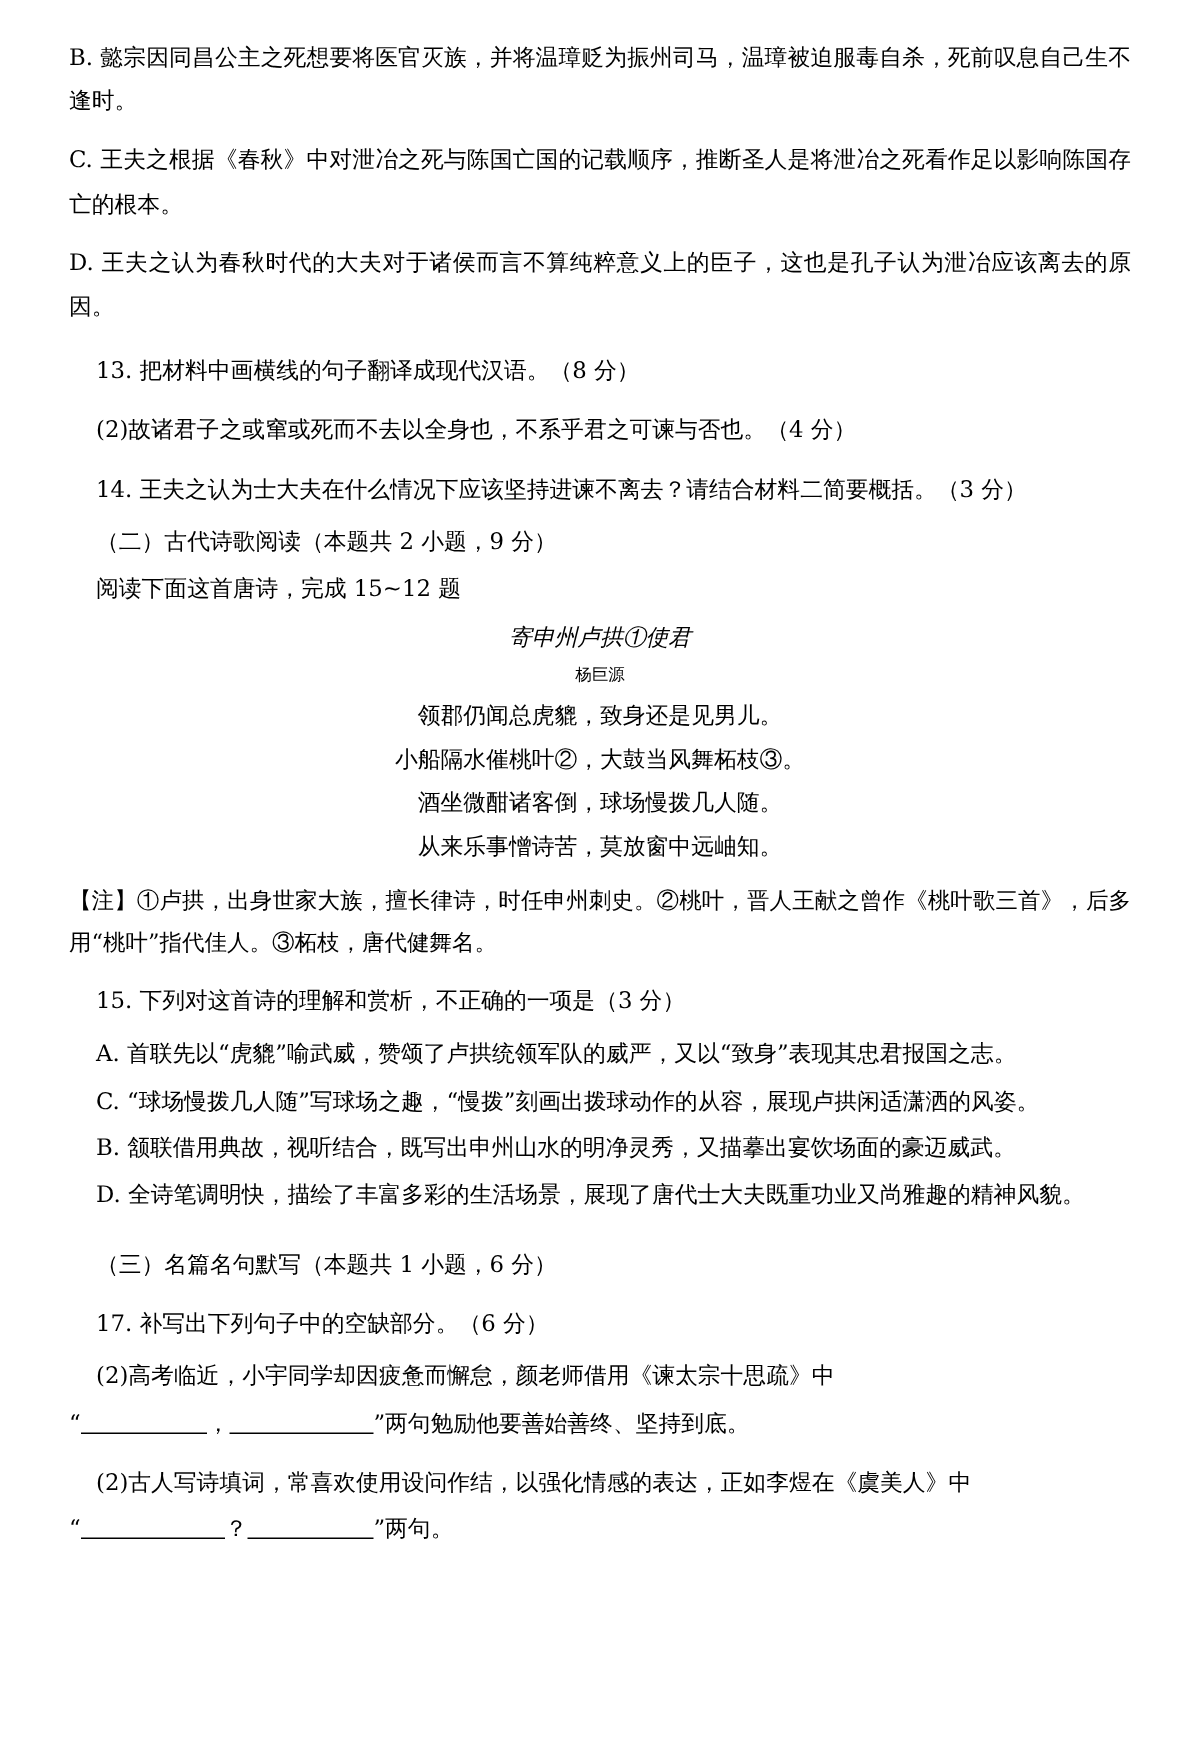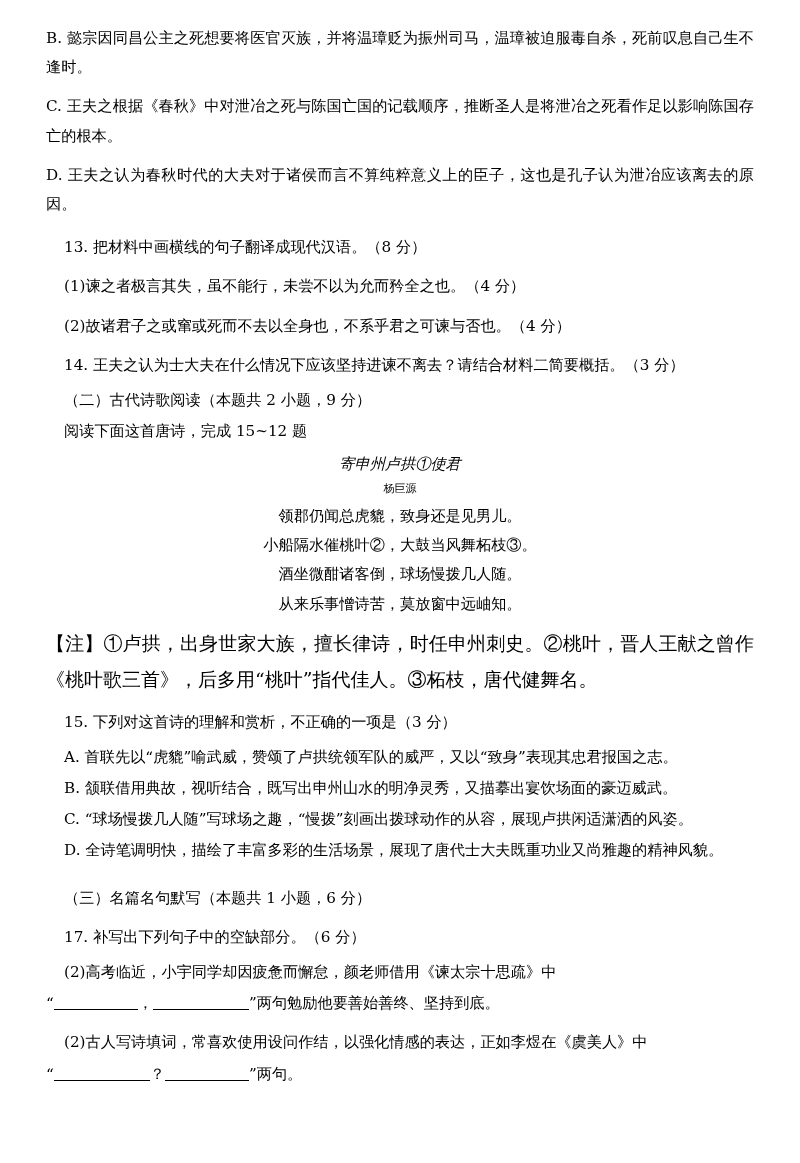--- a/index.html
+++ b/index.html
@@ -52,21 +52,21 @@
     text-align: center;
     margin: 0 0 2px 0;
   }
   .poem-line {
     font-size: 15.2px;
     line-height: 1.92;
     text-align: center;
     margin: 0;
   }
   .note {
-    font-size: 19px;
+    font-size: 15px;
     line-height: 1.92;
     text-align: justify;
     margin: 6px 0 0 0;
   }
   .blank-line {
     display: inline-block;
     border-bottom: 1px solid #000;
     min-width: 84px;
     height: 0.95em;
     vertical-align: -2px;
@@ -81,41 +81,40 @@
 </head>
 <body>
 
 <div class="page">
 
   <p class="para">B. 懿宗因同昌公主之死想要将医官灭族，并将温璋贬为振州司马，温璋被迫服毒自杀，死前叹息自己生不逢时。</p>
   <p class="para gap-top">C. 王夫之根据《春秋》中对泄冶之死与陈国亡国的记载顺序，推断圣人是将泄冶之死看作足以影响陈国存亡的根本。</p>
   <p class="para gap-top">D. 王夫之认为春秋时代的大夫对于诸侯而言不算纯粹意义上的臣子，这也是孔子认为泄冶应该离去的原因。</p>
 
   <p class="para gap-top-lg indent-half">13. 把材料中画横线的句子翻译成现代汉语。（8 分）</p>
-  <p class="para gap-top indent-half">(1)谏之者极言其失，虽不能行，未尝不以为允而矜全之也。（4 分）</p>
   <p class="para gap-top indent-half">(2)故诸君子之或窜或死而不去以全身也，不系乎君之可谏与否也。（4 分）</p>
 
   <p class="para gap-top indent-half">14. 王夫之认为士大夫在什么情况下应该坚持进谏不离去？请结合材料二简要概括。（3 分）</p>
 
   <p class="para tight indent-half">（二）古代诗歌阅读（本题共 2 小题，9 分）</p>
   <p class="para tight indent-half">阅读下面这首唐诗，完成 15~12 题</p>
 
   <p class="poem-title">寄申州卢拱①使君</p>
   <p class="poem-author">杨巨源</p>
   <p class="poem-line">领郡仍闻总虎貔，致身还是见男儿。</p>
   <p class="poem-line">小船隔水催桃叶②，大鼓当风舞柘枝③。</p>
   <p class="poem-line">酒坐微酣诸客倒，球场慢拨几人随。</p>
   <p class="poem-line">从来乐事憎诗苦，莫放窗中远岫知。</p>
 
   <p class="note">【注】①卢拱，出身世家大族，擅长律诗，时任申州刺史。②桃叶，晋人王献之曾作《桃叶歌三首》，后多用“桃叶”指代佳人。③柘枝，唐代健舞名。</p>
 
   <p class="para gap-top indent-half">15. 下列对这首诗的理解和赏析，不正确的一项是（3 分）</p>
   <p class="para tight indent-half">A. 首联先以“虎貔”喻武威，赞颂了卢拱统领军队的威严，又以“致身”表现其忠君报国之志。</p>
+  <p class="para tight indent-half">C. “球场慢拨几人随”写球场之趣，“慢拨”刻画出拨球动作的从容，展现卢拱闲适潇洒的风姿。</p>
   <p class="para tight indent-half">B. 颔联借用典故，视听结合，既写出申州山水的明净灵秀，又描摹出宴饮场面的豪迈威武。</p>
-  <p class="para tight indent-half">C. “球场慢拨几人随”写球场之趣，“慢拨”刻画出拨球动作的从容，展现卢拱闲适潇洒的风姿。</p>
   <p class="para tight indent-half">D. 全诗笔调明快，描绘了丰富多彩的生活场景，展现了唐代士大夫既重功业又尚雅趣的精神风貌。</p>
 
 
   <div class="spacer"></div>
 
   <p class="para indent-half">（三）名篇名句默写（本题共 1 小题，6 分）</p>
   <p class="para gap-top indent-half">17. 补写出下列句子中的空缺部分。（6 分）</p>
 
   <p class="para tight indent-half">(2)高考临近，小宇同学却因疲惫而懈怠，颜老师借用《谏太宗十思疏》中</p>
   <p class="para tight">

